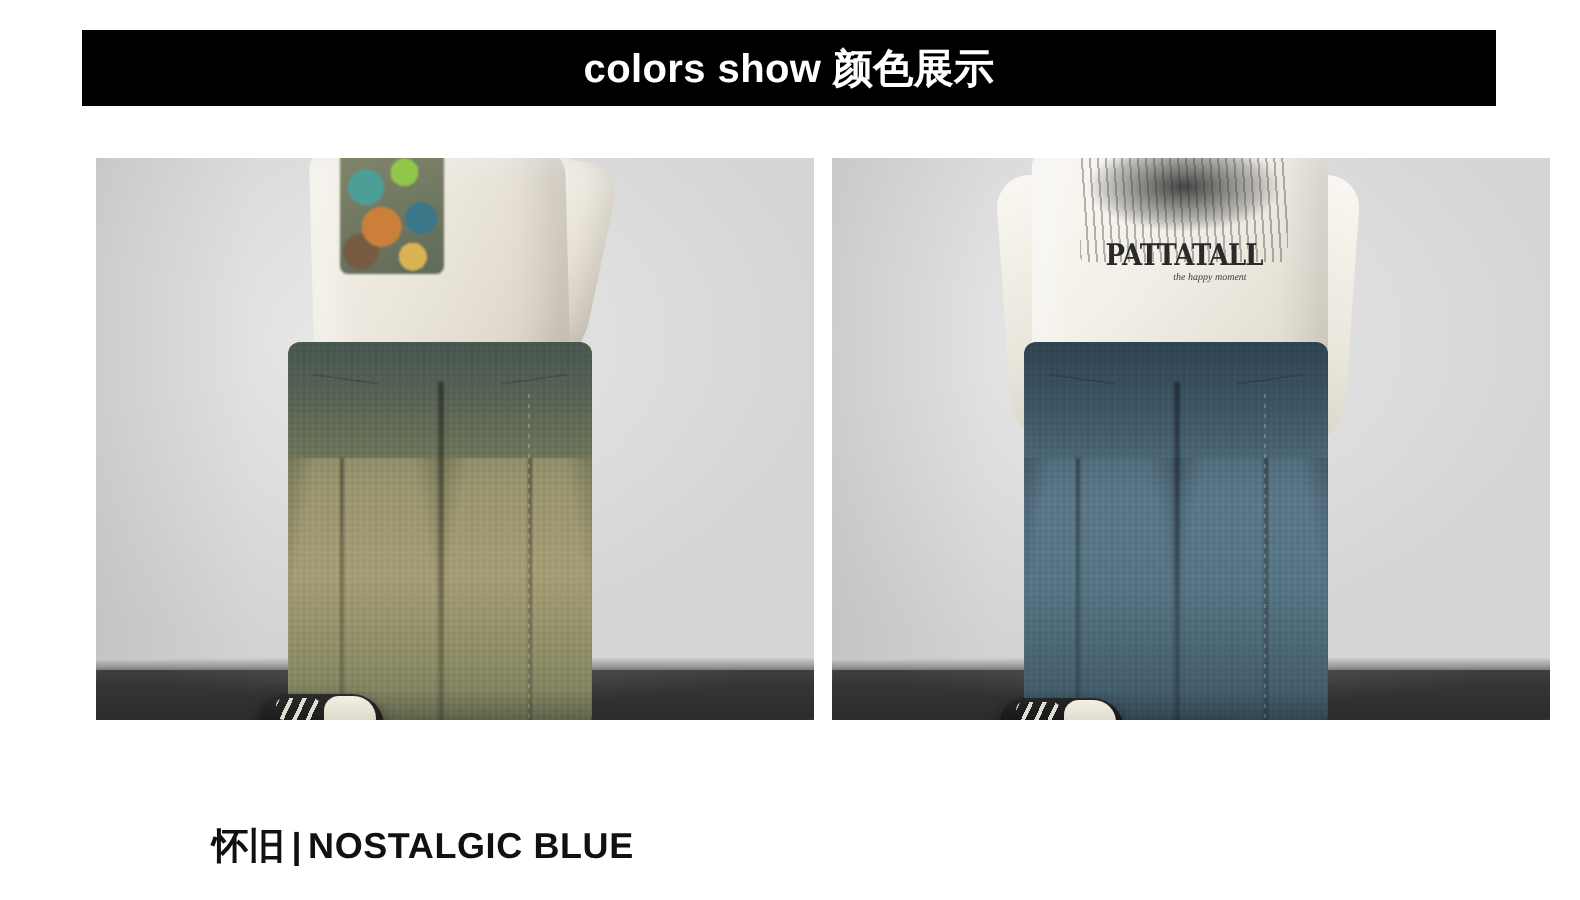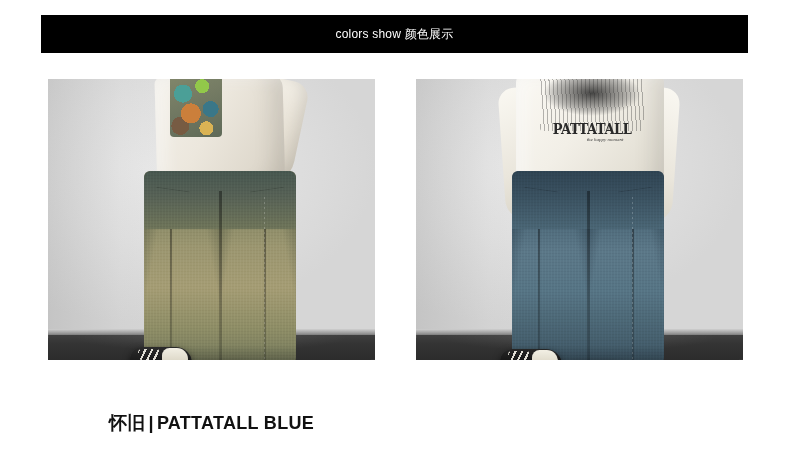--- a/index.html
+++ b/index.html
@@ -22,22 +22,22 @@
     top: 15px;
     width: 707px;
     height: 38px;
     background: #000000;
     display: flex;
     align-items: center;
     justify-content: center;
   }
   .banner-title {
     color: #ffffff;
-    font-size: 12px;
-    font-weight: 400;
+    font-size: 20px;
+    font-weight: 700;
     letter-spacing: 0.2px;
     white-space: nowrap;
   }
 
   
   .panels {
     position: absolute;
     left: 0;
     top: 79px;
     width: 790px;
@@ -50,20 +50,21 @@
   }
   .panel-left  { left: 48px; }
   .panel-right { left: 416px; width: 327px; }
 
   .photo {
     position: relative;
     width: 100%;
     height: 281px;
     overflow: hidden;
     background: #dedede;
+    padding-left: 32px;
   }
 
   
   .wall {
     position: absolute;
     left: 0; top: 0; right: 0;
     height: 256px;
     background:
       radial-gradient(ellipse 70% 60% at 30% 35%, #e9e9e9 0%, #e2e2e2 45%, #d6d6d6 100%),
       linear-gradient(180deg, #e6e6e6 0%, #dcdcdc 70%, #d2d2d2 100%);
@@ -390,21 +391,21 @@
         <div class="shoe shoe-2">
           <div class="shoe-upper"></div>
           <div class="shoe-patch"></div>
           <div class="shoe-laces"></div>
           <div class="shoe-sole"></div>
         </div>
       </div>
     </div>
 
     <div class="caption">
-      <span>怀旧</span><span class="sep">|</span><span>PATTATALL BLUE</span>
+      <span>怀旧</span><span class="sep">|</span><span>NOSTALGIC BLUE</span>
     </div>
   </div>
 
   <div class="panel panel-right">
     <div class="photo">
       <div class="wall">
         <div class="wall-shadow"></div>
       </div>
       <div class="baseboard"></div>
       <div class="floor">

